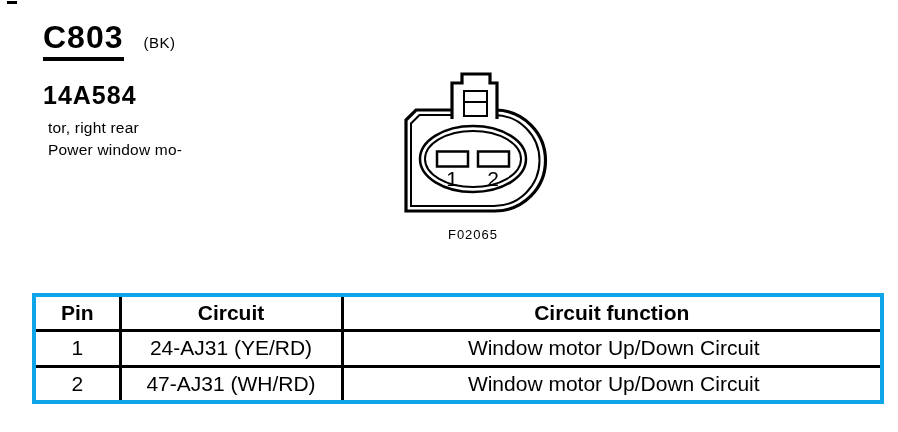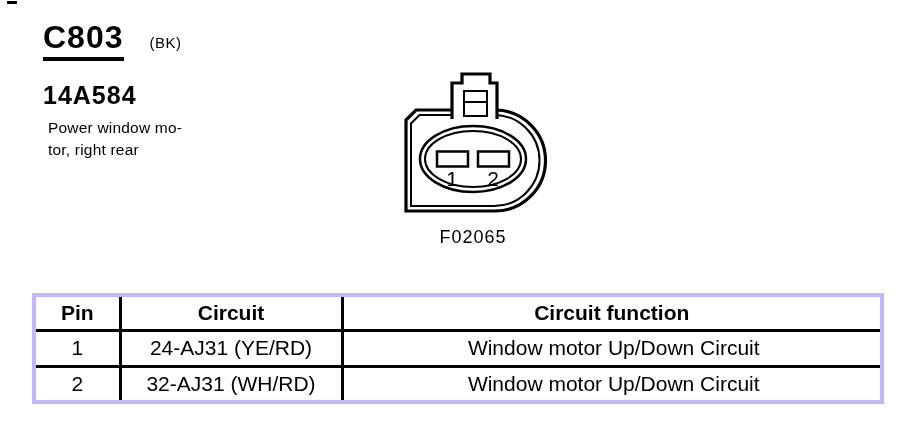--- a/index.html
+++ b/index.html
@@ -13,21 +13,21 @@
     color: #000000;
     overflow: hidden;
   }
   
   .artifact {
     position: absolute; left: 7px; top: 1px;
     width: 10px; height: 3px; background: #000;
   }
   
   .id-block { position: absolute; left: 43px; top: 21px; }
-  .id-line { display: flex; align-items: baseline; gap: 26px; }
+  .id-line { display: flex; align-items: baseline; gap: 20px; }
   .connector-id {
     font-size: 32px; font-weight: bold; line-height: 1;
     letter-spacing: 1px;
     border-bottom: 4px solid #000;
     padding-bottom: 4px;
     display: inline-block;
   }
   .color-code { font-size: 15px; font-weight: normal; letter-spacing: 0.5px; }
   .part-number {
     margin-top: 22px;
@@ -37,60 +37,60 @@
   .description {
     position: absolute; left: 48px; top: 117px;
     font-size: 15.5px; line-height: 22px; letter-spacing: 0.2px;
   }
   
   .figure { position: absolute; left: 395px; top: 70px; width: 156px; }
   .figure svg { display: block; }
   .figure-caption {
     margin-top: 11px;
     text-align: center;
-    font-size: 18px; letter-spacing: 1px;
+    font-size: 13px; letter-spacing: 1px;
   }
   
   table.pin-table {
     position: absolute; left: 32px; top: 293px;
     width: 848px;
     border-collapse: collapse;
     table-layout: fixed;
     background: #fff;
   }
   table.pin-table th, table.pin-table td {
     border: 3px solid #000;
     font-size: 21px;
     text-align: center;
     vertical-align: middle;
     overflow: hidden; white-space: nowrap;
   }
-  table.pin-table { border: 4px solid #c4b5fd; }
+  table.pin-table { border: 4px solid #0ea5e9; }
   table.pin-table th { font-weight: bold; height: 35px; }
   table.pin-table td { height: 36px; font-weight: normal; }
   td.fn, th.fn { text-align: left; padding-left: 4px; }
 </style>
 </head>
 <body>
 
 <div id="page">
 
   <div class="artifact"></div>
 
   <div class="id-block">
     <div class="id-line">
       <span class="connector-id">C803</span>
       <span class="color-code">(BK)</span>
     </div>
     <div class="part-number">14A584</div>
   </div>
 
   <div class="description">
+    <div>tor, right rear</div>
     <div>Power window mo-</div>
-    <div>tor, right rear</div>
   </div>
 
   <div class="figure">
     <svg width="156" height="146" viewBox="0 0 156 146">
 
       <path d="M 21 40 H 100 A 50.5 50.5 0 0 1 100 141 H 11 V 50 Z" fill="#ffffff" stroke="#000" stroke-width="3.2"></path>
 
       <path d="M 24.5 45 H 99 A 45.5 45.5 0 0 1 99 136 H 16 V 53.5 Z" fill="none" stroke="#000" stroke-width="2"></path>
 
       <path d="M 57 49 L 57 13 L 67 13 L 67 4 L 95 4 L 95 13 L 102 13 L 102 49" fill="#ffffff" stroke="#000" stroke-width="3.2"></path>
@@ -124,19 +124,19 @@
       </tr>
     </thead>
     <tbody>
       <tr>
         <td>1</td>
         <td>24-AJ31 (YE/RD)</td>
         <td class="fn">Window motor Up/Down Circuit</td>
       </tr>
       <tr>
         <td>2</td>
-        <td>32-AJ31 (WH/RD)</td>
+        <td>47-AJ31 (WH/RD)</td>
         <td class="fn">Window motor Up/Down Circuit</td>
       </tr>
     </tbody>
   </table>
 
 </div>
 
 </body></html>

